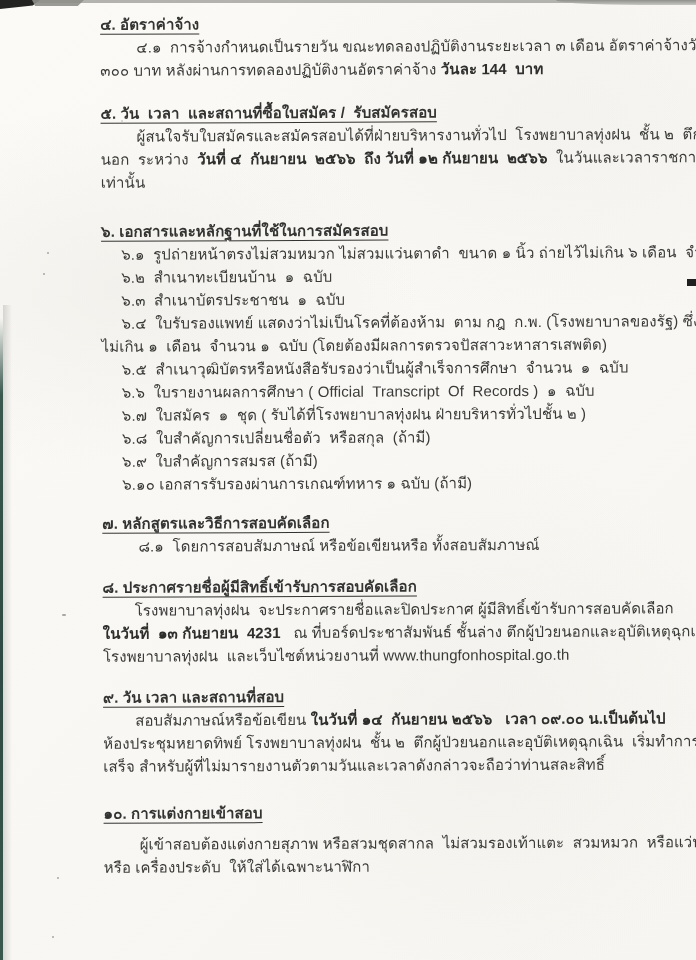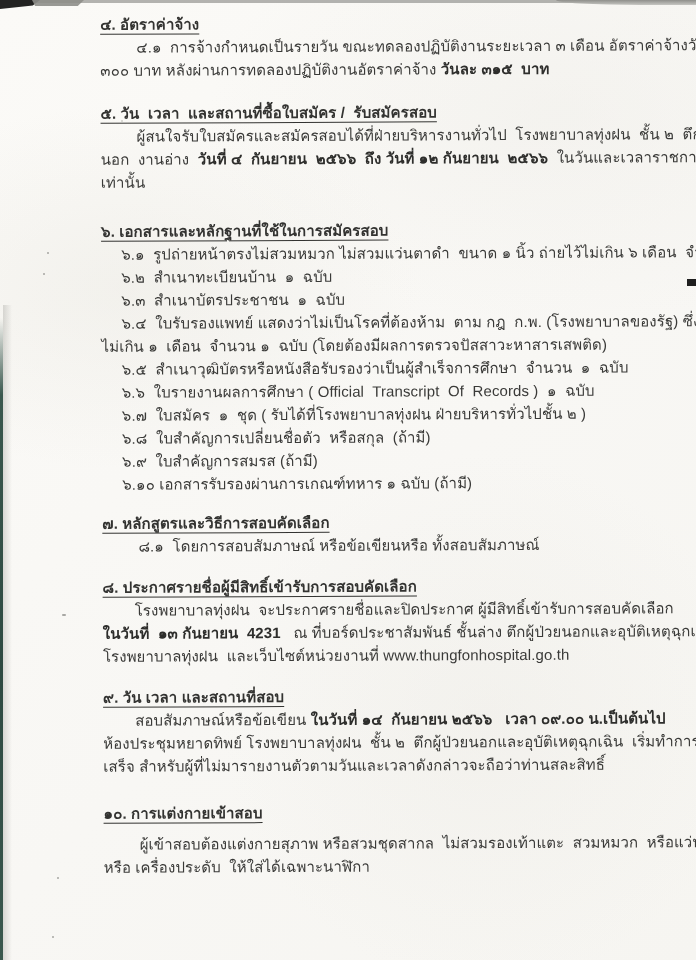--- a/index.html
+++ b/index.html
@@ -75,25 +75,25 @@
 <div class="speck sp2"></div>
 <div class="speck sp3"></div>
 <div class="speck sp4"></div>
 <div class="speck sp5"></div>
 <div class="speck sp6"></div>
 
 <div class="doc">
 
   <h2>๔. อัตราค่าจ้าง</h2>
   <div class="line ind36">๔.๑  การจ้างกำหนดเป็นรายวัน ขณะทดลองปฏิบัติงานระยะเวลา ๓ เดือน อัตราค่าจ้างวันละ</div>
-  <div class="line"><span>๓๐๐ บาท หลังผ่านการทดลองปฏิบัติงานอัตราค่าจ้าง </span><b>วันละ ๓๑๕  บาท</b></div>
+  <div class="line"><span>๓๐๐ บาท หลังผ่านการทดลองปฏิบัติงานอัตราค่าจ้าง </span><b>วันละ 144  บาท</b></div>
 
   <h2 class="mt20">๕. วัน  เวลา  และสถานที่ซื้อใบสมัคร /  รับสมัครสอบ</h2>
   <div class="line ind36">ผู้สนใจรับใบสมัครและสมัครสอบได้ที่ฝ่ายบริหารงานทั่วไป  โรงพยาบาลทุ่งฝน  ชั้น ๒  ตึกผู้ป่วย</div>
-  <div class="line"><span>นอก  งานอ่าง  </span><b>วันที่ ๔  กันยายน  ๒๕๖๖  ถึง วันที่ ๑๒ กันยายน  ๒๕๖๖</b><span>  ในวันและเวลาราชการ</span></div>
+  <div class="line"><span>นอก  ระหว่าง  </span><b>วันที่ ๔  กันยายน  ๒๕๖๖  ถึง วันที่ ๑๒ กันยายน  ๒๕๖๖</b><span>  ในวันและเวลาราชการ</span></div>
   <div class="line">เท่านั้น</div>
 
   <h2 class="mt26">๖. เอกสารและหลักฐานที่ใช้ในการสมัครสอบ</h2>
   <div class="line ind20">๖.๑  รูปถ่ายหน้าตรงไม่สวมหมวก ไม่สวมแว่นตาดำ  ขนาด ๑ นิ้ว ถ่ายไว้ไม่เกิน ๖ เดือน  จำนวน ๒  แผ่น</div>
   <div class="line ind20">๖.๒  สำเนาทะเบียนบ้าน  ๑  ฉบับ</div>
   <div class="line ind20">๖.๓  สำเนาบัตรประชาชน  ๑  ฉบับ</div>
   <div class="line ind20">๖.๔  ใบรับรองแพทย์ แสดงว่าไม่เป็นโรคที่ต้องห้าม  ตาม กฎ  ก.พ. (โรงพยาบาลของรัฐ) ซึ่งออกให้ไว้</div>
   <div class="line">ไม่เกิน ๑  เดือน  จำนวน ๑  ฉบับ (โดยต้องมีผลการตรวจปัสสาวะหาสารเสพติด)</div>
   <div class="line ind20">๖.๕  สำเนาวุฒิบัตรหรือหนังสือรับรองว่าเป็นผู้สำเร็จการศึกษา  จำนวน  ๑  ฉบับ</div>
   <div class="line ind20">๖.๖  ใบรายงานผลการศึกษา ( Official  Transcript  Of  Records )  ๑  ฉบับ</div>

